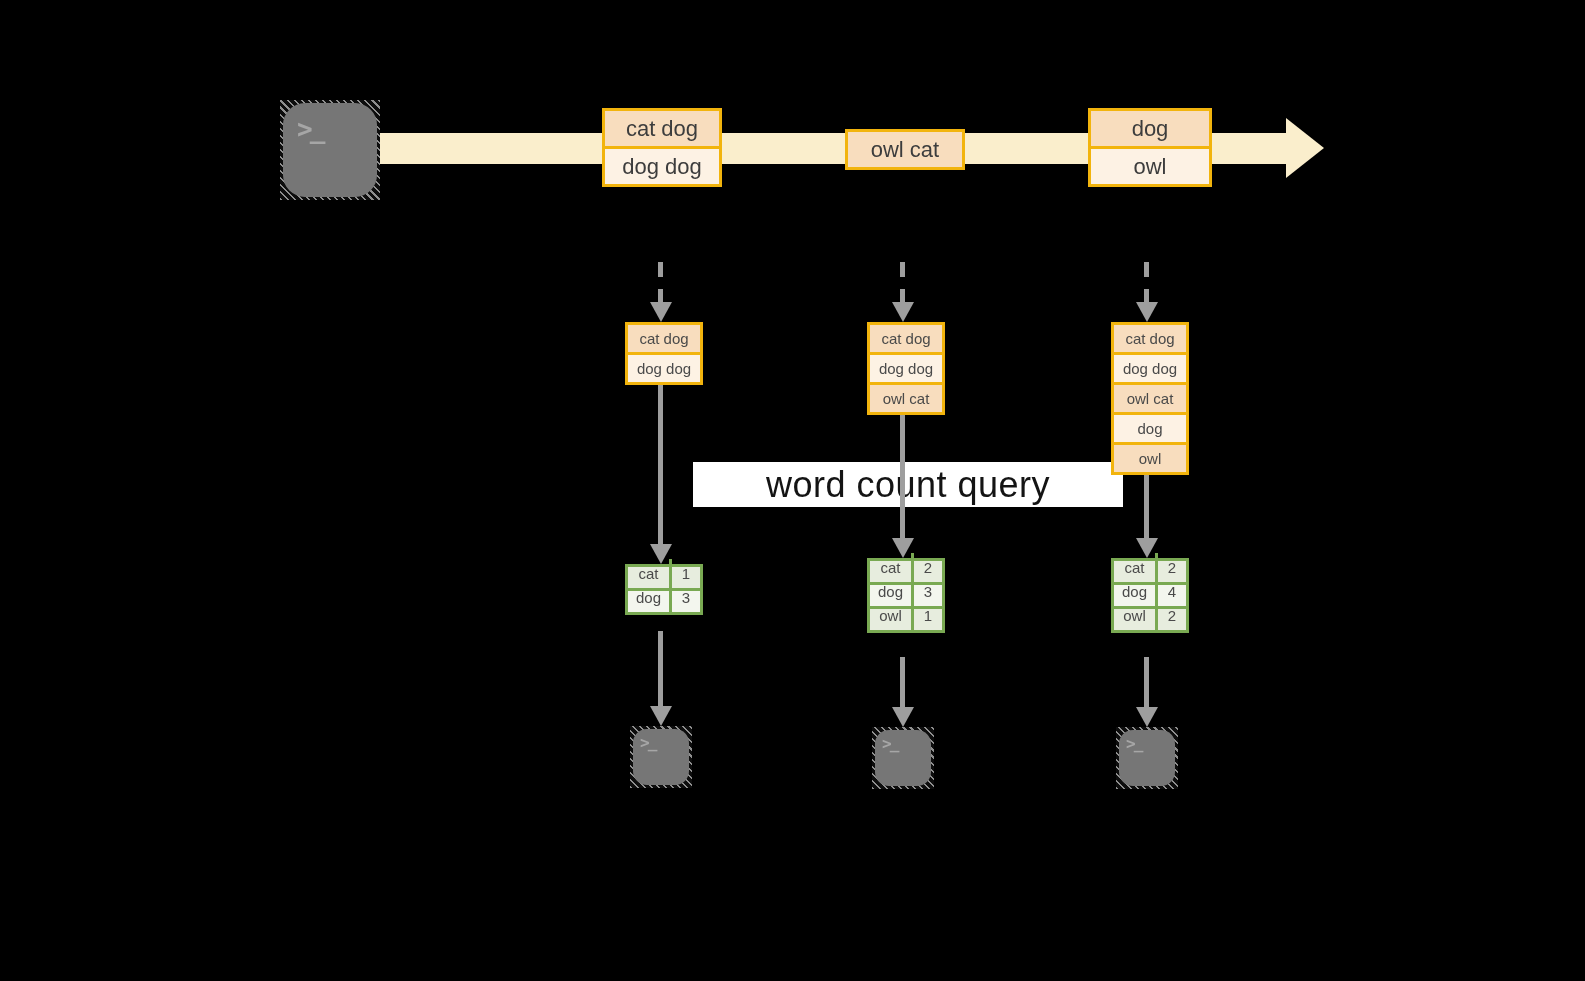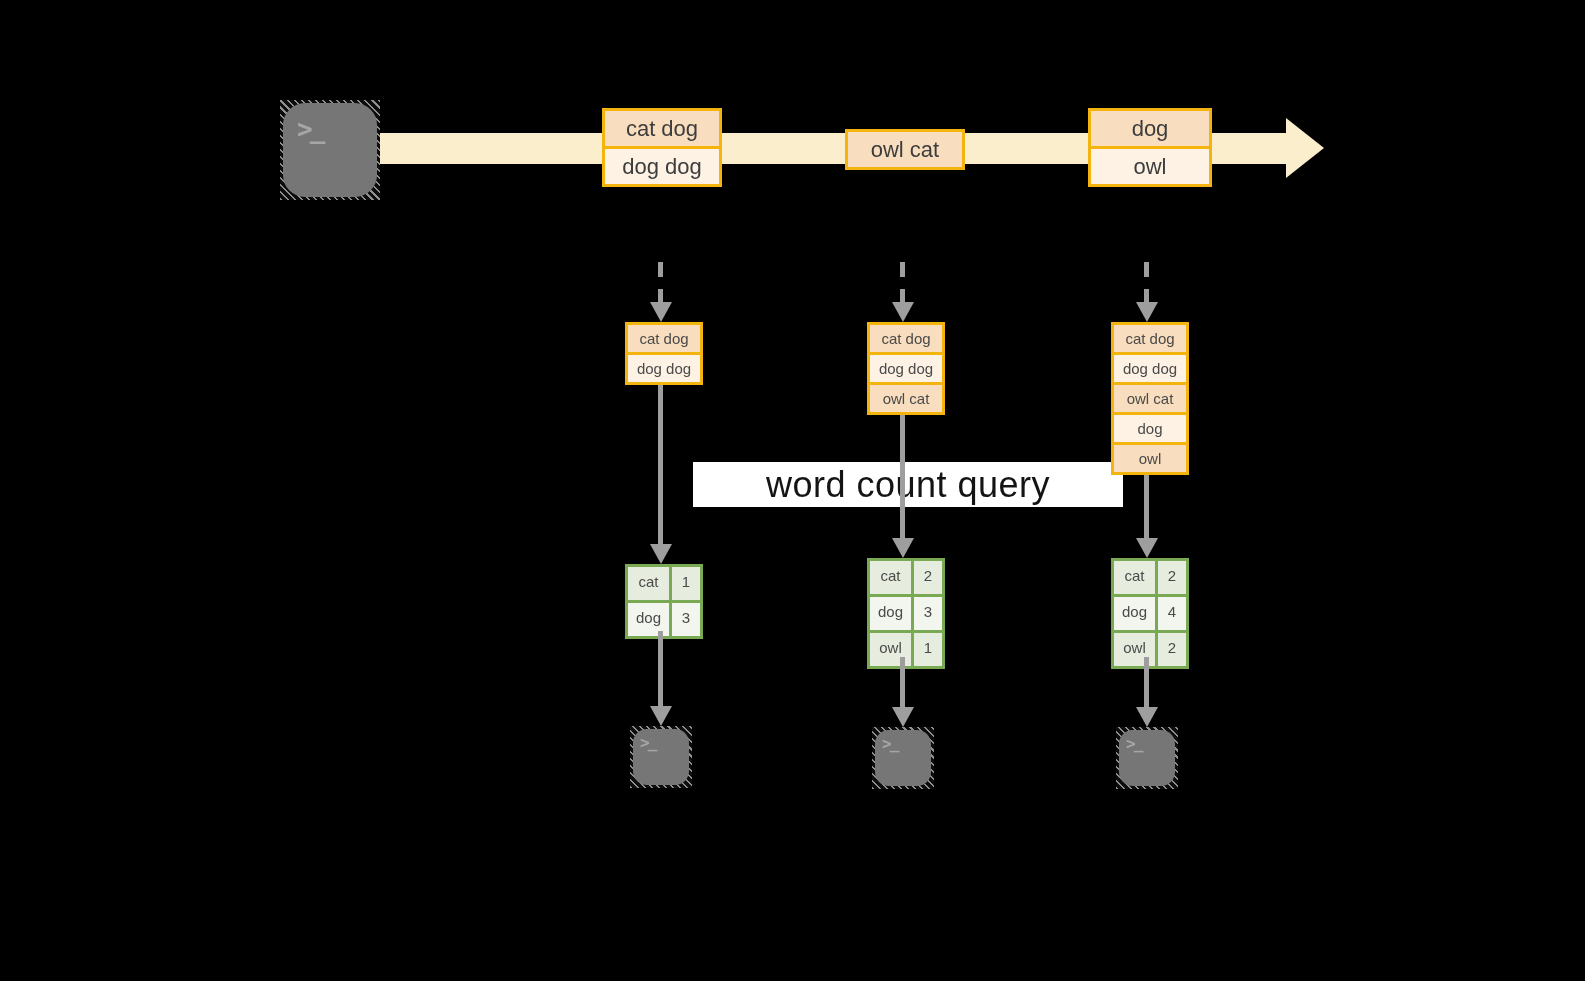--- a/index.html
+++ b/index.html
@@ -21,21 +21,21 @@
   .ecell:nth-child(odd){background:#F8DDBE;}
 
   
   .sbox{position:absolute;width:72px;border:3px solid #F2B40D;z-index:2;background:#F2B40D;}
   .scell{height:27px;line-height:27px;text-align:center;font-size:15px;color:#4a4a4a;background:#FDF2E4;}
   .scell + .scell{border-top:3px solid #F2B40D;}
   .scell:nth-child(odd){background:#F8DDBE;}
 
   
   .gtable{position:absolute;width:72px;border:3px solid #79A952;z-index:2;background:#79A952;}
-  .grow{display:flex;height:33px;background:#F3F6EE;}
+  .grow{display:flex;height:21px;background:#F3F6EE;align-items:flex-end;}
   .grow + .grow{border-top:3px solid #79A952;}
   .grow:nth-child(odd){background:#E7EDDE;}
   .gword{width:41px;border-right:3px solid #79A952;text-align:center;line-height:29px;
          font-size:15px;color:#4a4a4a;}
   .gval{flex:1;text-align:center;line-height:29px;font-size:15px;color:#4a4a4a;}
 
   
   .vline{position:absolute;width:5px;background:#9E9E9E;z-index:3;}
   .vdash{position:absolute;width:5px;z-index:3;
     background:repeating-linear-gradient(to bottom,#9E9E9E 0 15px,transparent 15px 27px);}

